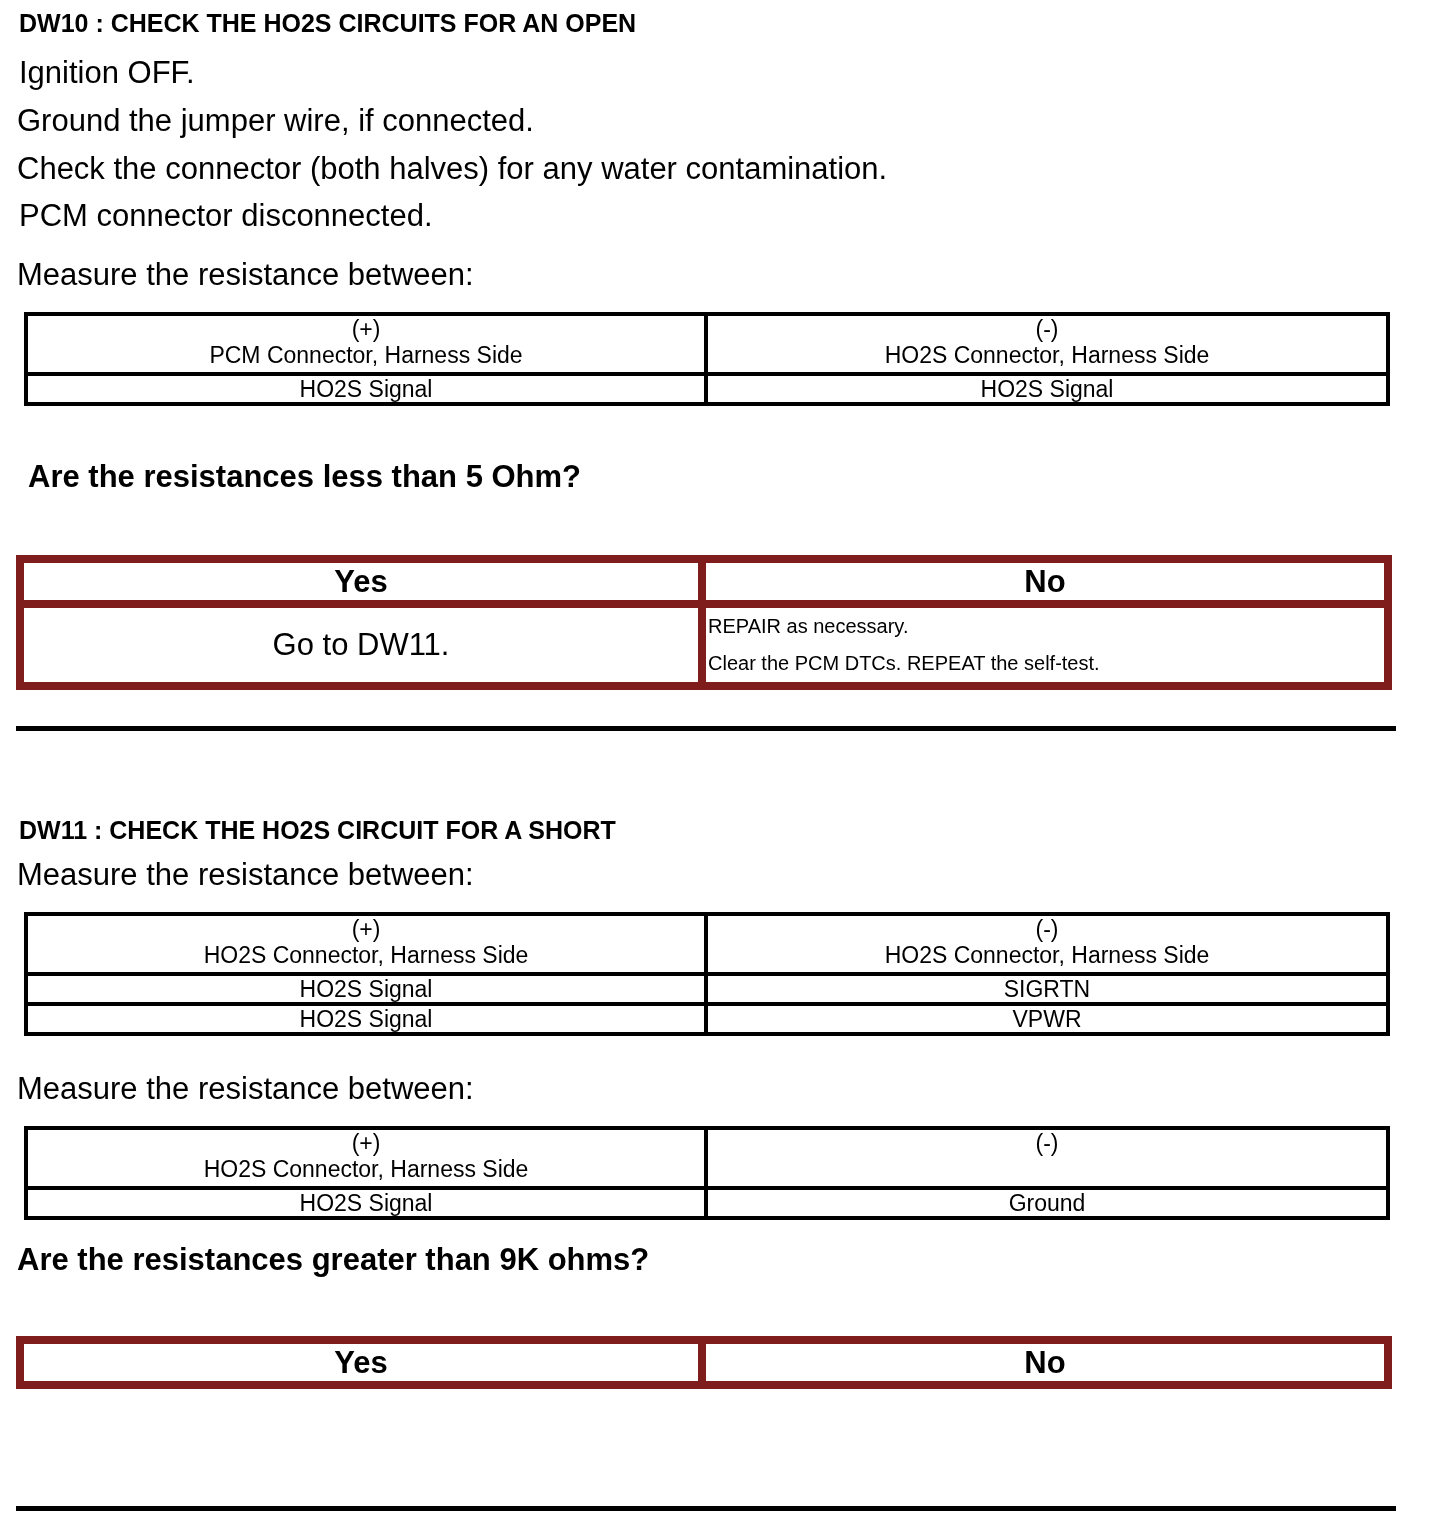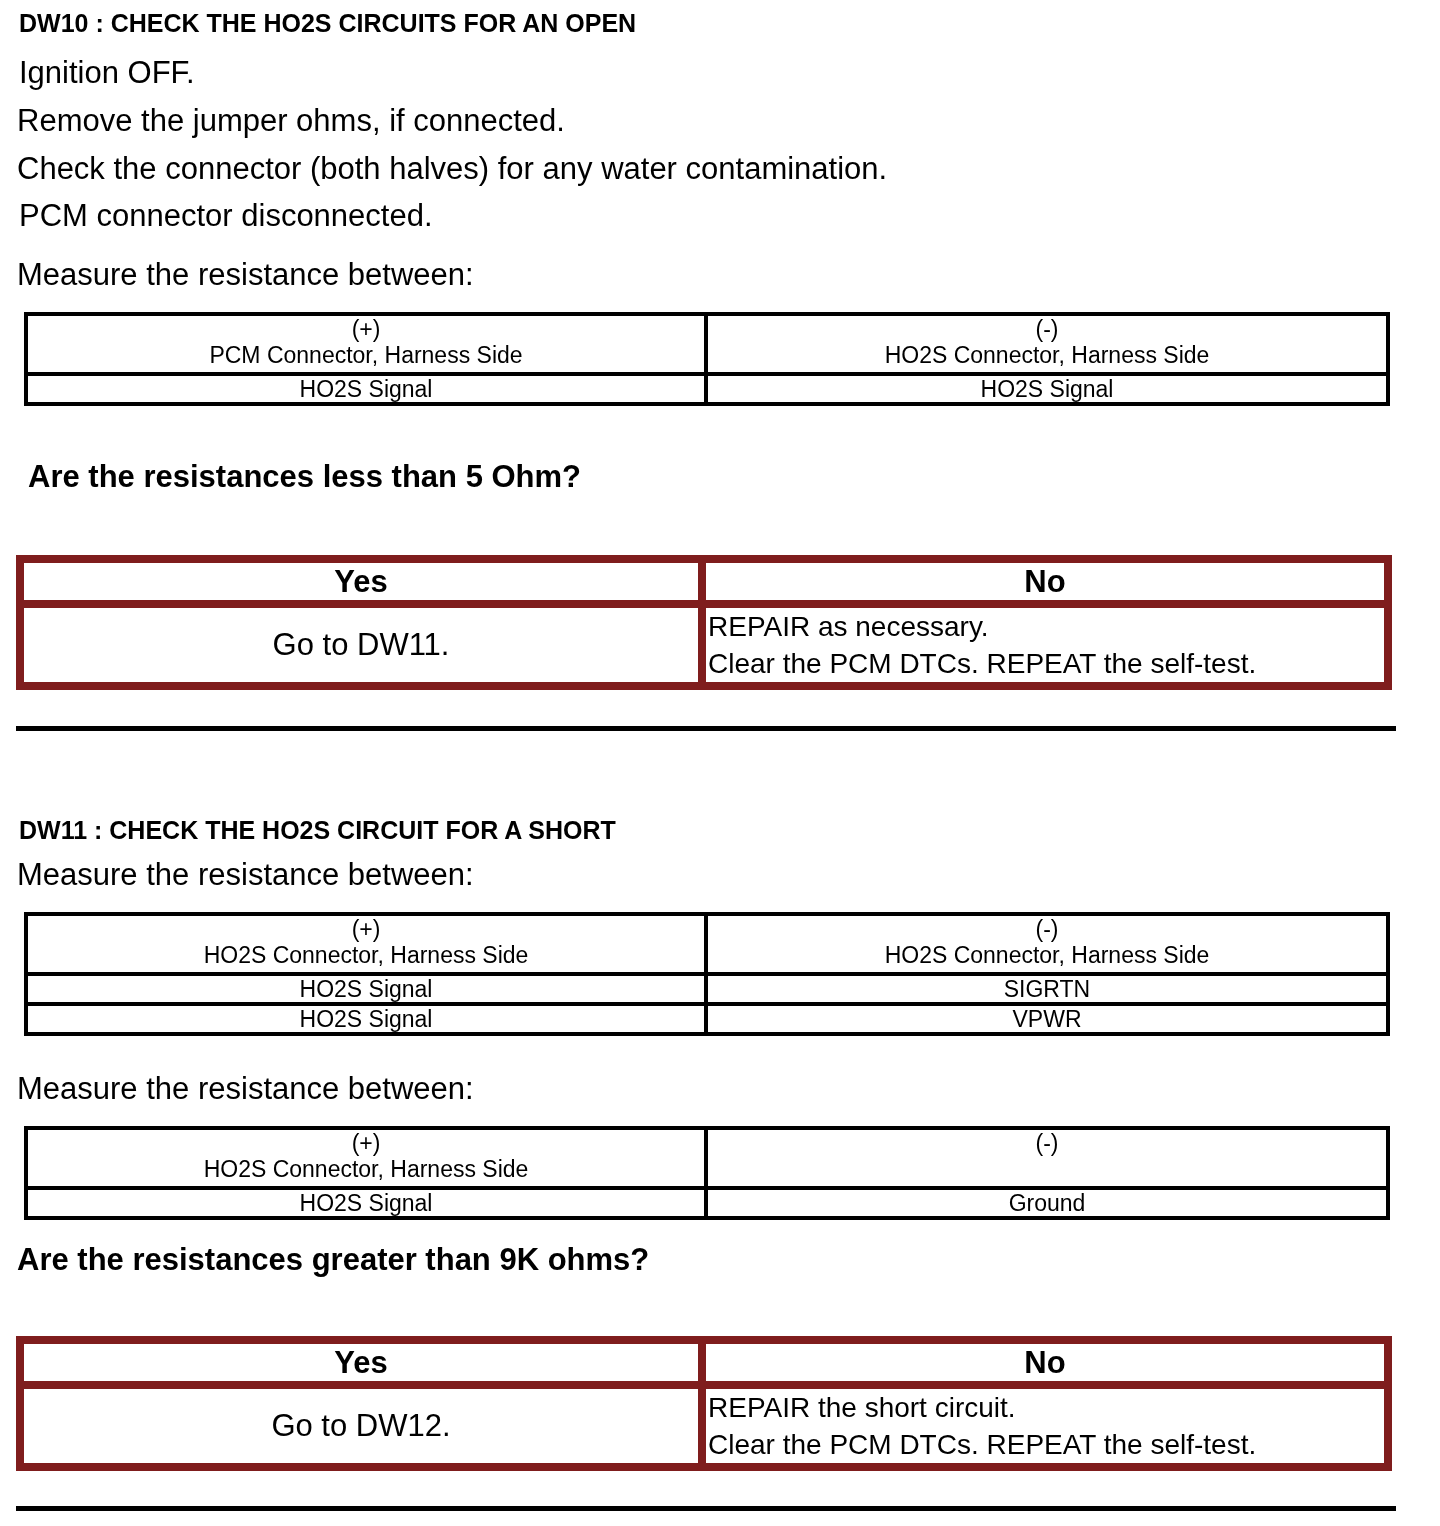--- a/index.html
+++ b/index.html
@@ -9,31 +9,31 @@
   .heading { font-weight: bold; font-size: 25px; letter-spacing: 0; white-space: nowrap; }
   .step { font-size: 31px; white-space: nowrap; }
   .question { font-weight: bold; font-size: 31px; white-space: nowrap; }
   table.meas { position: absolute; border-collapse: collapse; border: 4px solid #000; table-layout: fixed; }
   table.meas td { border: 4px solid #000; text-align: center; font-size: 23px; line-height: 26px;
                   padding: 0; vertical-align: top; }
   table.yn { position: absolute; border-collapse: collapse; border: 4px solid #000; table-layout: fixed; }
   table.yn td { border: 8px solid #7f1d1d; padding: 0; }
   table.yn td.hdr { text-align: center; font-size: 31px; font-weight: bold; height: 37px; line-height: 37px; }
   table.yn td.yes { text-align: center; font-size: 31px; vertical-align: middle; }
-  table.yn td.no { text-align: left; font-size: 28px; line-height: 37px; vertical-align: middle; padding-left: 2px; }
+  table.yn td.no { text-align: left; font-size: 20px; line-height: 37px; vertical-align: middle; padding-left: 2px; }
   .rule { position: absolute; left: 16px; width: 1380px; height: 5px; background: #000; }
   .line { display: block; }
 </style>
 </head>
 <body>
 
 <div class="abs heading" style="left:19px; top:9px;">DW10 : CHECK THE HO2S CIRCUITS FOR AN OPEN</div>
 
 <div class="abs step" style="left:19px; top:55px;">Ignition OFF.</div>
-<div class="abs step" style="left:17px; top:103px;">Remove the jumper ohms, if connected.</div>
+<div class="abs step" style="left:17px; top:103px;">Ground the jumper wire, if connected.</div>
 <div class="abs step" style="left:17px; top:151px;">Check the connector (both halves) for any water contamination.</div>
 <div class="abs step" style="left:19px; top:198px;">PCM connector disconnected.</div>
 
 <div class="abs step" style="left:17px; top:257px;">Measure the resistance between:</div>
 
 <table class="meas" style="left:24px; top:312px; width:1362px;">
   <colgroup>
       <col style="width:680px">
       <col style="width:682px">
     </colgroup>
@@ -140,23 +140,16 @@
 <table class="yn" style="left:16px; top:1336px; width:1368px;">
   <colgroup>
       <col style="width:682px">
       <col style="width:686px">
     </colgroup>
   <tbody>
       <tr>
     <td class="hdr">Yes</td>
     <td class="hdr">No</td>
   </tr>
-  <tr style="height:78px;">
-    <td class="yes">Go to DW12.</td>
-    <td class="no">
-      <span class="line">REPAIR the short circuit.</span>
-      <span class="line">Clear the PCM DTCs. REPEAT the self-test.</span>
-    </td>
-  </tr>
 </tbody>
   </table>
 
 <div class="rule" style="top:1506px;"></div>
 
 </body></html>

